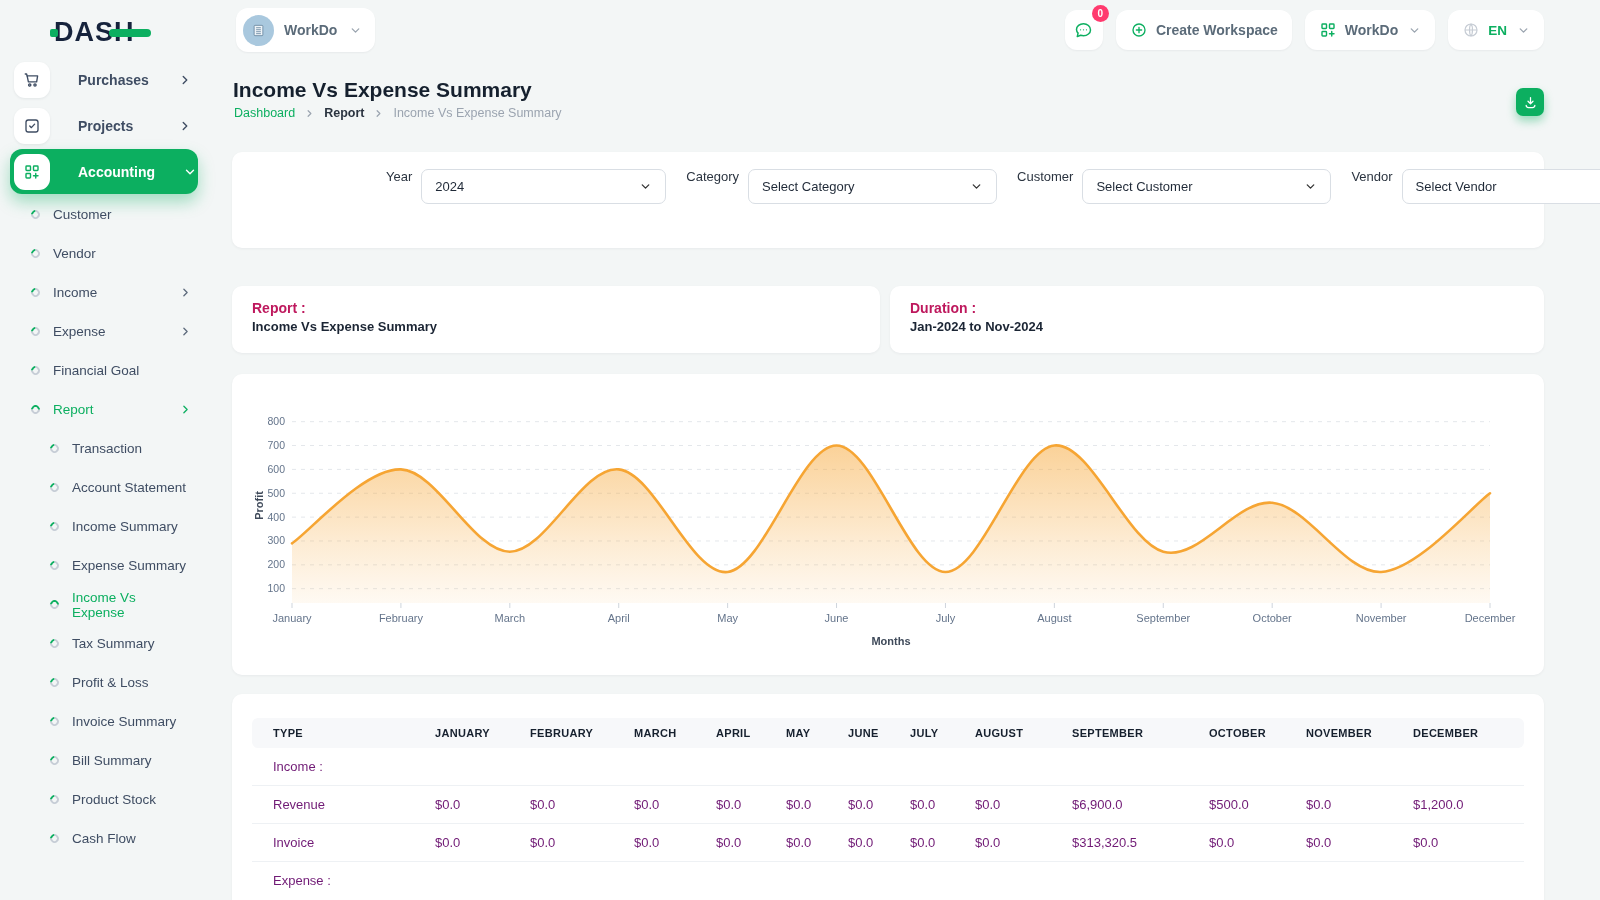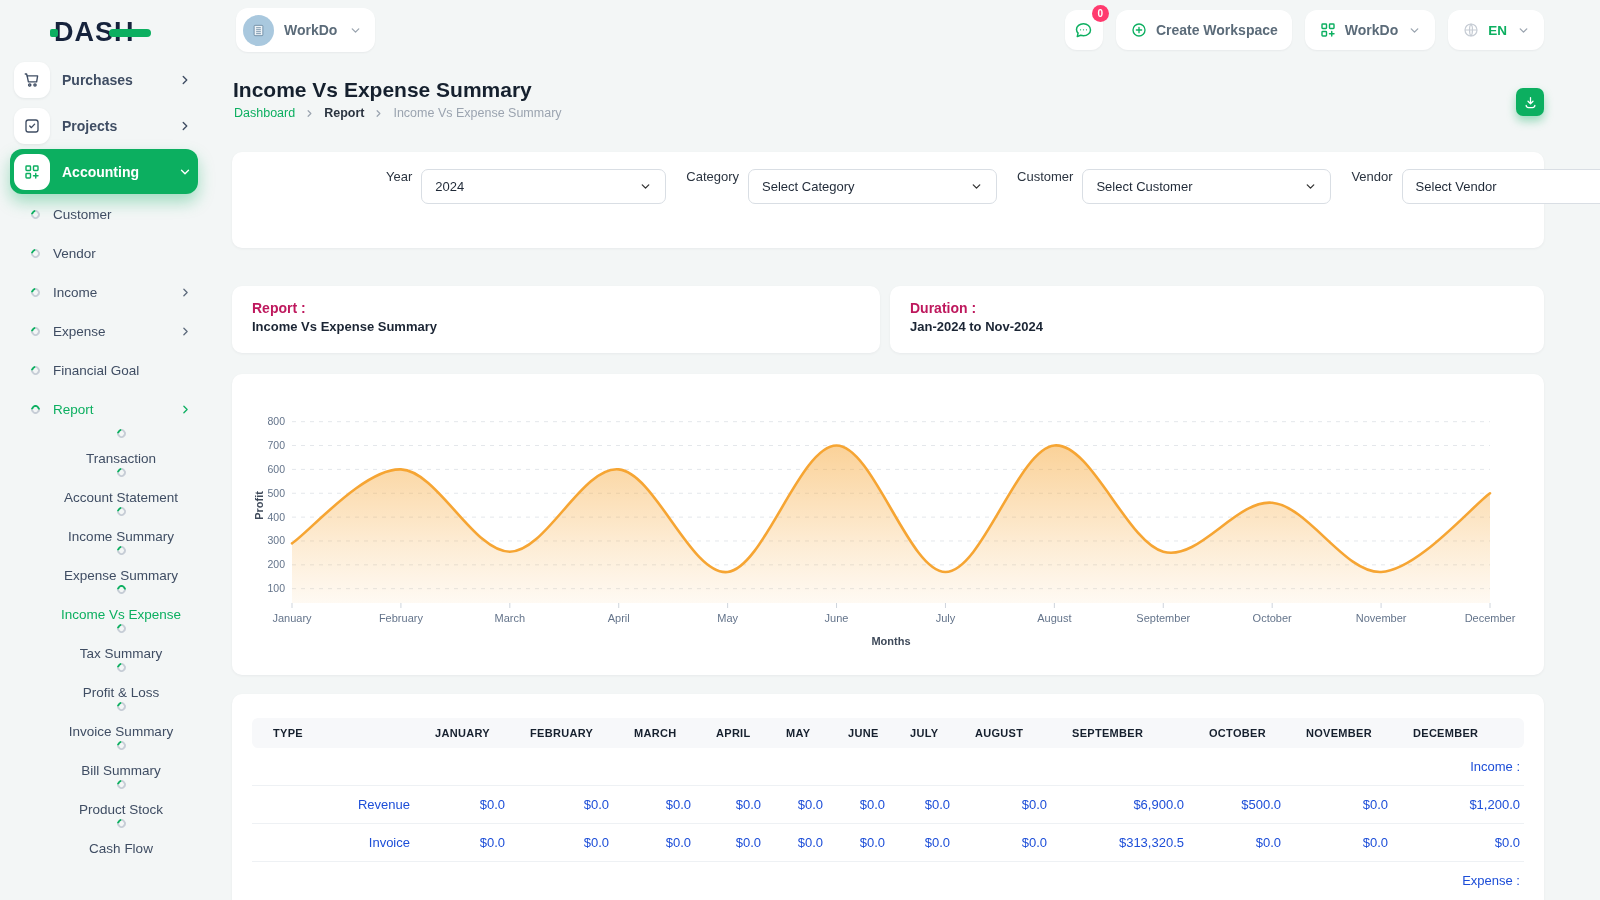--- a/index.html
+++ b/index.html
@@ -14,33 +14,33 @@
   svg text { font-family:"Liberation Sans","DejaVu Sans",sans-serif; }
 
   
   .sidebar { position:absolute; left:0; top:0; width:210px; height:900px; z-index:5; }
   .logo { position:absolute; left:54px; top:16px; height:32px; display:inline-flex; align-items:center; cursor:pointer; }
   .logo-text { font-size:27px; font-weight:800; letter-spacing:1px; color:#16233c; line-height:1; }
   .logo-bar { position:absolute; right:-16px; top:13px; width:42px; height:8px; background:#0caf60; border-radius:4px; }
   .logo-sq { position:absolute; left:-4px; top:13px; width:8px; height:8px; background:#0caf60; border-radius:2px; }
 
   .nav-top { position:absolute; top:56px; left:0; right:0; }
-  .nav-item { height:45px; margin:1px 12px 1px 10px; display:flex; align-items:center; gap:12px; padding:0 6px 0 4px; cursor:pointer; border-radius:12px; }
+  .nav-item { height:45px; margin:1px 12px 1px 10px; display:flex; align-items:center; gap:28px; padding:0 6px 0 4px; cursor:pointer; border-radius:12px; }
   .icon-box { width:36px; height:36px; background:#fff; border-radius:11px; display:flex; align-items:center; justify-content:center; color:#3f4d63; box-shadow:0 1px 3px rgba(18,25,38,.07); flex:none; }
   .icon-box svg { width:18px; height:18px; }
   .nav-label { font-size:14px; font-weight:600; color:#3f4d63; flex:1; }
   .nav-item .chev { color:#3f4d63; display:flex; }
   .nav-item .chev svg { width:14px; height:14px; }
   .nav-item.active { background:#0caf60; box-shadow:0 8px 16px rgba(12,175,96,.35); }
   .nav-item.active .nav-label, .nav-item.active .chev { color:#fff; }
   .nav-item.active .icon-box { color:#0caf60; box-shadow:none; }
 
   .nav-sub { position:absolute; top:195px; left:0; right:0; }
   .sub-item { height:39px; display:flex; align-items:center; gap:13px; padding:0 18px 0 31px; font-size:13.5px; font-weight:500; color:#3f4d63; cursor:pointer; }
-  .sub-item.nested { padding-left:50px;flex-direction:column; }
+  .sub-item.nested { padding-left:50px; }
   .dot { width:9px; height:9px; border-radius:50%; border:2px solid #c6cdd6; border-top-color:#0caf60; transform:rotate(-45deg); flex:none; }
   .sub-item.green { color:#0caf60; }
   .sub-item.green .dot { border-right-color:#0caf60; }
   .sub-item .chev { margin-left:auto; color:#5d6a7c; display:flex; }
   .sub-item .chev svg { width:13px; height:13px; }
   .sub-item.green .chev { color:#0caf60; }
 
   
   .chip { background:#fff; border-radius:12px; display:flex; align-items:center; box-shadow:0 1px 2px rgba(16,24,40,.05); cursor:pointer; }
   .ws-chip { position:absolute; left:236px; top:8px; height:44px; padding:0 13px 0 7px; gap:10px; }
@@ -91,21 +91,21 @@
   .info-label { font-size:14px; font-weight:700; color:#be185d; padding:14px 20px 3px; }
   .info-value { font-size:13px; font-weight:700; color:#1b2534; padding:0 20px; }
 
   .chart-card { left:232px; top:374px; width:1312px; height:301px; padding:14px 20px; }
 
   .table-card { left:232px; top:694px; width:1312px; height:260px; padding:24px 20px; overflow:hidden; }
   table { width:1272px; border-collapse:collapse; table-layout:fixed; }
   thead th { background:#f7f8fa; font-size:11px; font-weight:700; color:#16202e; text-transform:uppercase; text-align:left; padding:9px 4px 9px 21px; letter-spacing:.3px; white-space:nowrap; }
   thead th:first-child { border-radius:6px 0 0 6px; }
   thead th:last-child { border-radius:0 6px 6px 0; }
-  tbody td { font-size:13px; color:#1d4ed8; padding:11px 4px 11px 21px; border-top:1px solid #eef1f4; white-space:nowrap;text-align:right; }
+  tbody td { font-size:13px; color:#701a75; padding:11px 4px 11px 21px; border-top:1px solid #eef1f4; white-space:nowrap; }
   tbody tr:first-child td { border-top:none; }
 </style>
 </head>
 <body>
 
 <div class="sidebar">
   <div class="logo">
     <span class="logo-sq"></span>
     <span class="logo-text">DASH</span>
     <span class="logo-bar"></span>

